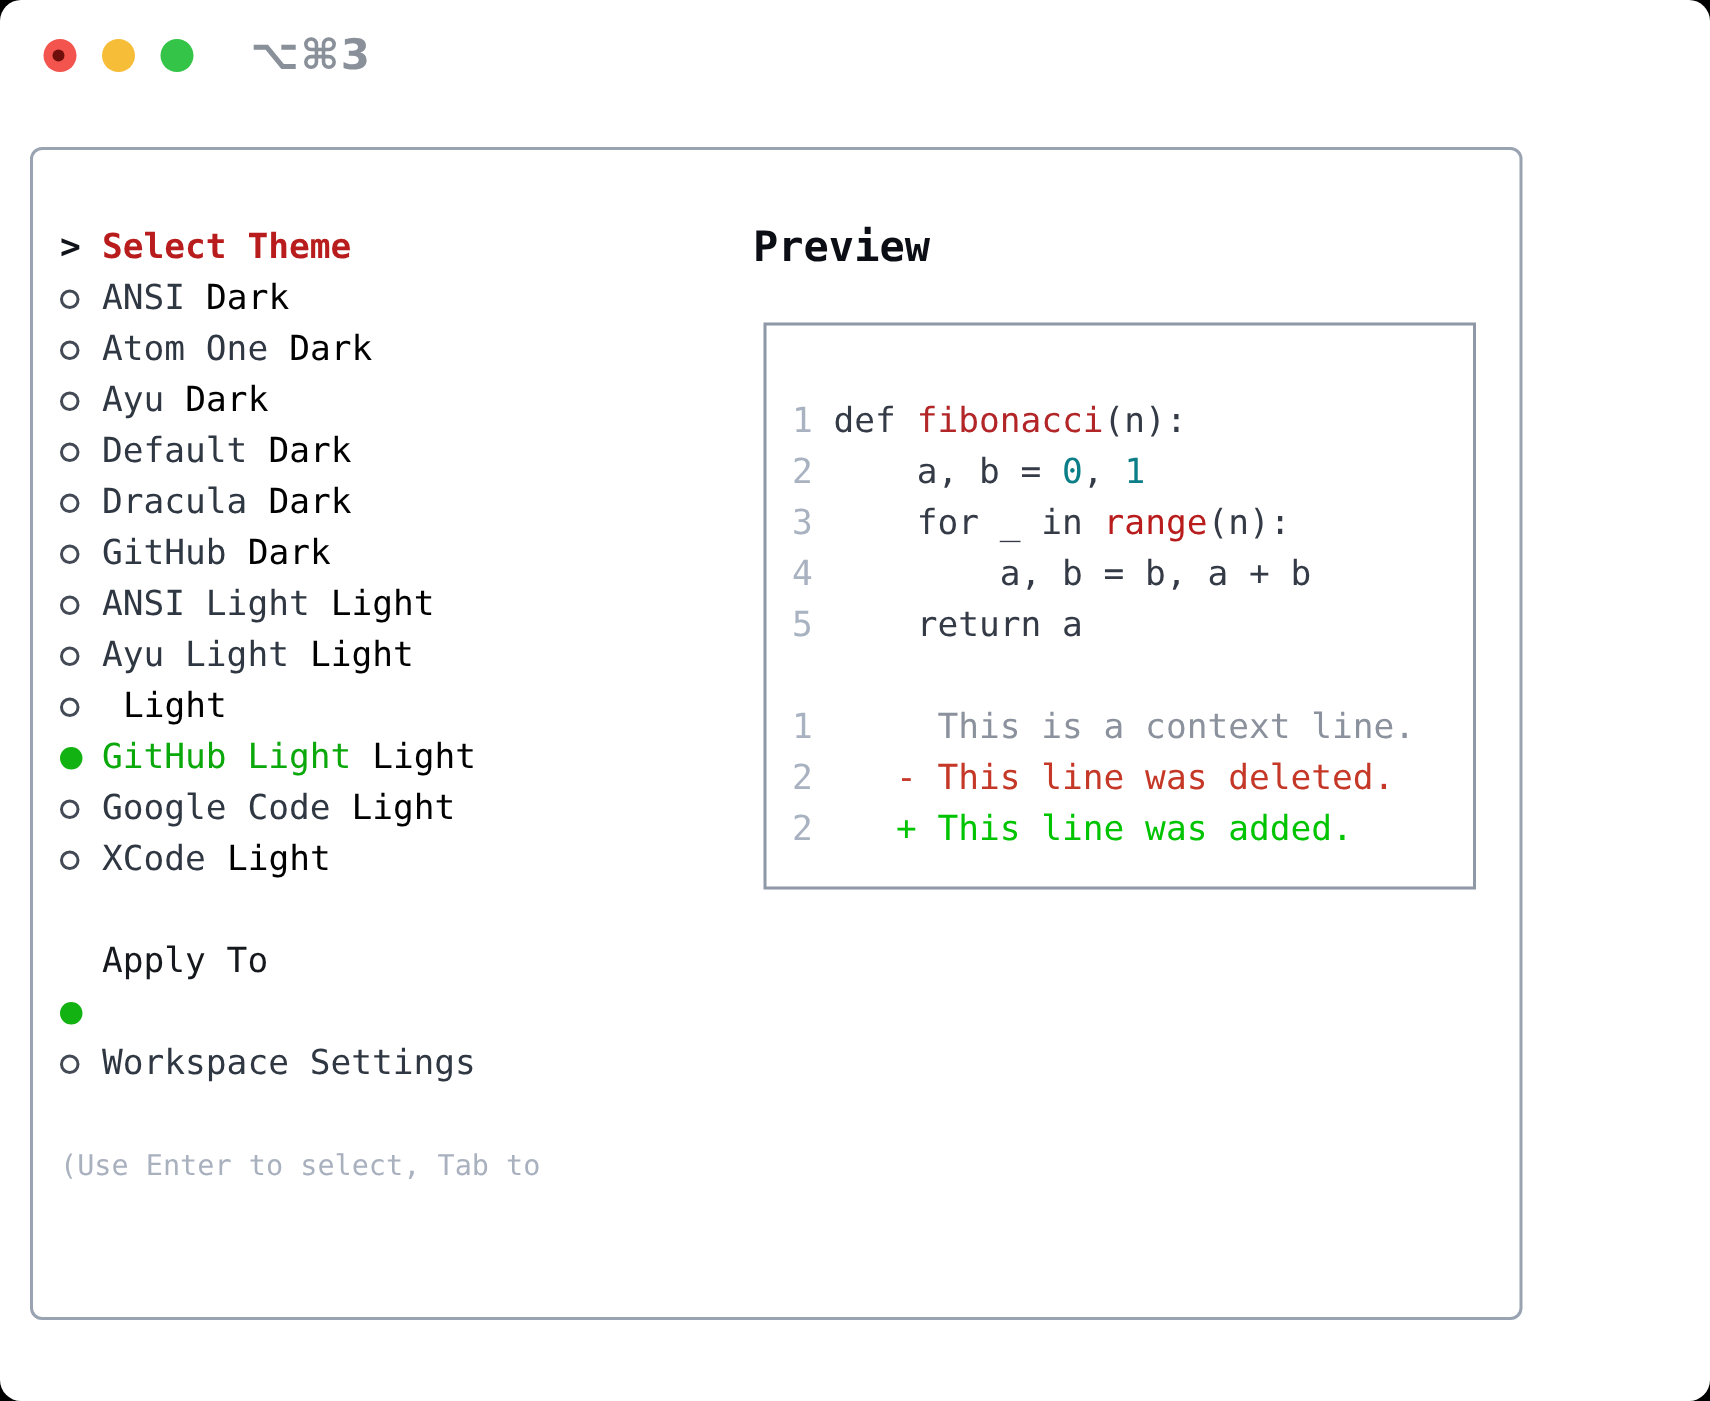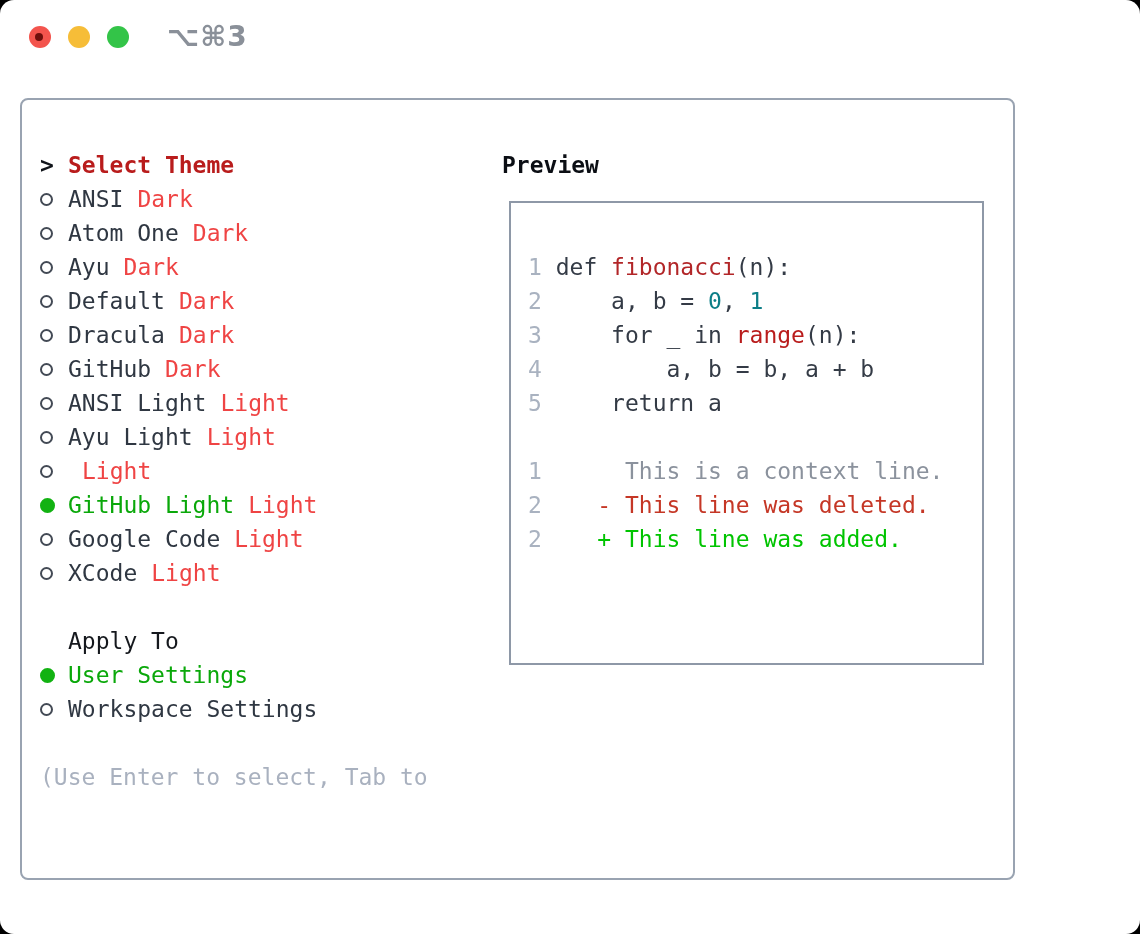--- a/index.html
+++ b/index.html
@@ -20,27 +20,27 @@
 
   
   .left-col{position:absolute;left:40px;top:148px;font-size:23px;line-height:34px;color:#2f3742;}
   .row{height:34px;display:flex;align-items:center;white-space:pre;}
   .marker{display:inline-flex;width:28px;align-items:center;flex:0 0 28px;}
   .prompt{font-weight:700;color:#10141a;}
   .dot{width:13px;height:13px;border-radius:50%;border:2px solid #434a55;box-sizing:border-box;display:inline-block;}
   .dot.on{background:#12b212;border-color:#12b212;width:15px;height:15px;}
   .title-label{font-weight:700;color:#b91c1c;}
   .plain-label{color:#15181d;}
-  .suffix{color:#ef4444;margin-left:14px;}
+  .suffix{color:#000000;margin-left:14px;}
   .name.green{color:#0aa80a;text-align:center;}
-  .help{position:absolute;left:40px;top:760px;font-size:23px;line-height:34px;color:#a9b1bf;white-space:pre;}
+  .help{position:absolute;left:40px;top:760px;font-size:19px;line-height:34px;color:#a9b1bf;white-space:pre;}
 
   
-  .preview-title{position:absolute;left:502px;top:148px;font-size:23px;line-height:34px;font-weight:700;color:#0b0e14;}
-  .preview-box{position:absolute;left:509px;top:201px;width:475px;height:464px;border:2px solid #8e98a7;box-sizing:border-box;background:#fff;}
+  .preview-title{position:absolute;left:502px;top:148px;font-size:28px;line-height:34px;font-weight:700;color:#0b0e14;}
+  .preview-box{position:absolute;left:509px;top:215px;width:475px;height:378px;border:2px solid #8e98a7;box-sizing:border-box;background:#fff;}
   .code{position:absolute;left:17px;top:47px;font-size:23px;line-height:34px;white-space:pre;}
   .code-line{height:34px;}
   .seg-ln{color:#a9b2c0;}
   .seg-code{color:#343b46;}
   .seg-red{color:#b22628;}
   .seg-teal{color:#0c7e87;}
   .seg-blue{color:#b91c1c;}
   .seg-ctx{color:#8b929d;}
   .seg-del{color:#c53726;}
   .seg-add{color:#00c400;}
@@ -75,21 +75,21 @@
         <div class="row"><span class="marker"><span class="dot on"></span></span><span class="name green">GitHub Light</span><span class="suffix">Light</span></div>
         <div class="row"><span class="marker"><span class="dot"></span></span><span class="name">Google Code</span><span class="suffix">Light</span></div>
         <div class="row"><span class="marker"><span class="dot"></span></span><span class="name">XCode</span><span class="suffix">Light</span></div>
       </div>
     <div class="row"></div>
     <div class="row">
       <span class="marker"></span>
       <span class="plain-label">Apply To</span>
     </div>
     <div id="apply-list">
-        <div class="row"><span class="marker"><span class="dot on"></span></span><span class="name green">User Settings</span></div>
+        <div class="row"><span class="marker"><span class="dot on"></span></span></div>
         <div class="row"><span class="marker"><span class="dot"></span></span><span class="name">Workspace Settings</span></div>
       </div>
   </div>
 
   <div class="help"><div>(Use Enter to select, Tab to</div></div>
 
   <div class="preview-title">Preview</div>
 
   <div class="preview-box">
     <div class="code" id="code-block"><div class="code-line"><span class="seg-ln">1 </span><span class="seg-code">def </span><span class="seg-red">fibonacci</span><span class="seg-code">(n):</span></div><div class="code-line"><span class="seg-ln">2</span><span class="seg-code">     a, b = </span><span class="seg-teal">0</span><span class="seg-code">, </span><span class="seg-teal">1</span></div><div class="code-line"><span class="seg-ln">3</span><span class="seg-code">     for _ in </span><span class="seg-blue">range</span><span class="seg-code">(n):</span></div><div class="code-line"><span class="seg-ln">4</span><span class="seg-code">         a, b = b, a + b</span></div><div class="code-line"><span class="seg-ln">5</span><span class="seg-code">     return a</span></div><div class="code-line"></div><div class="code-line"><span class="seg-ln">1</span><span class="seg-ctx">      This is a context line.</span></div><div class="code-line"><span class="seg-ln">2</span><span class="seg-code">    </span><span class="seg-del">- This line was deleted.</span></div><div class="code-line"><span class="seg-ln">2</span><span class="seg-code">    </span><span class="seg-add">+ This line was added.</span></div></div>

